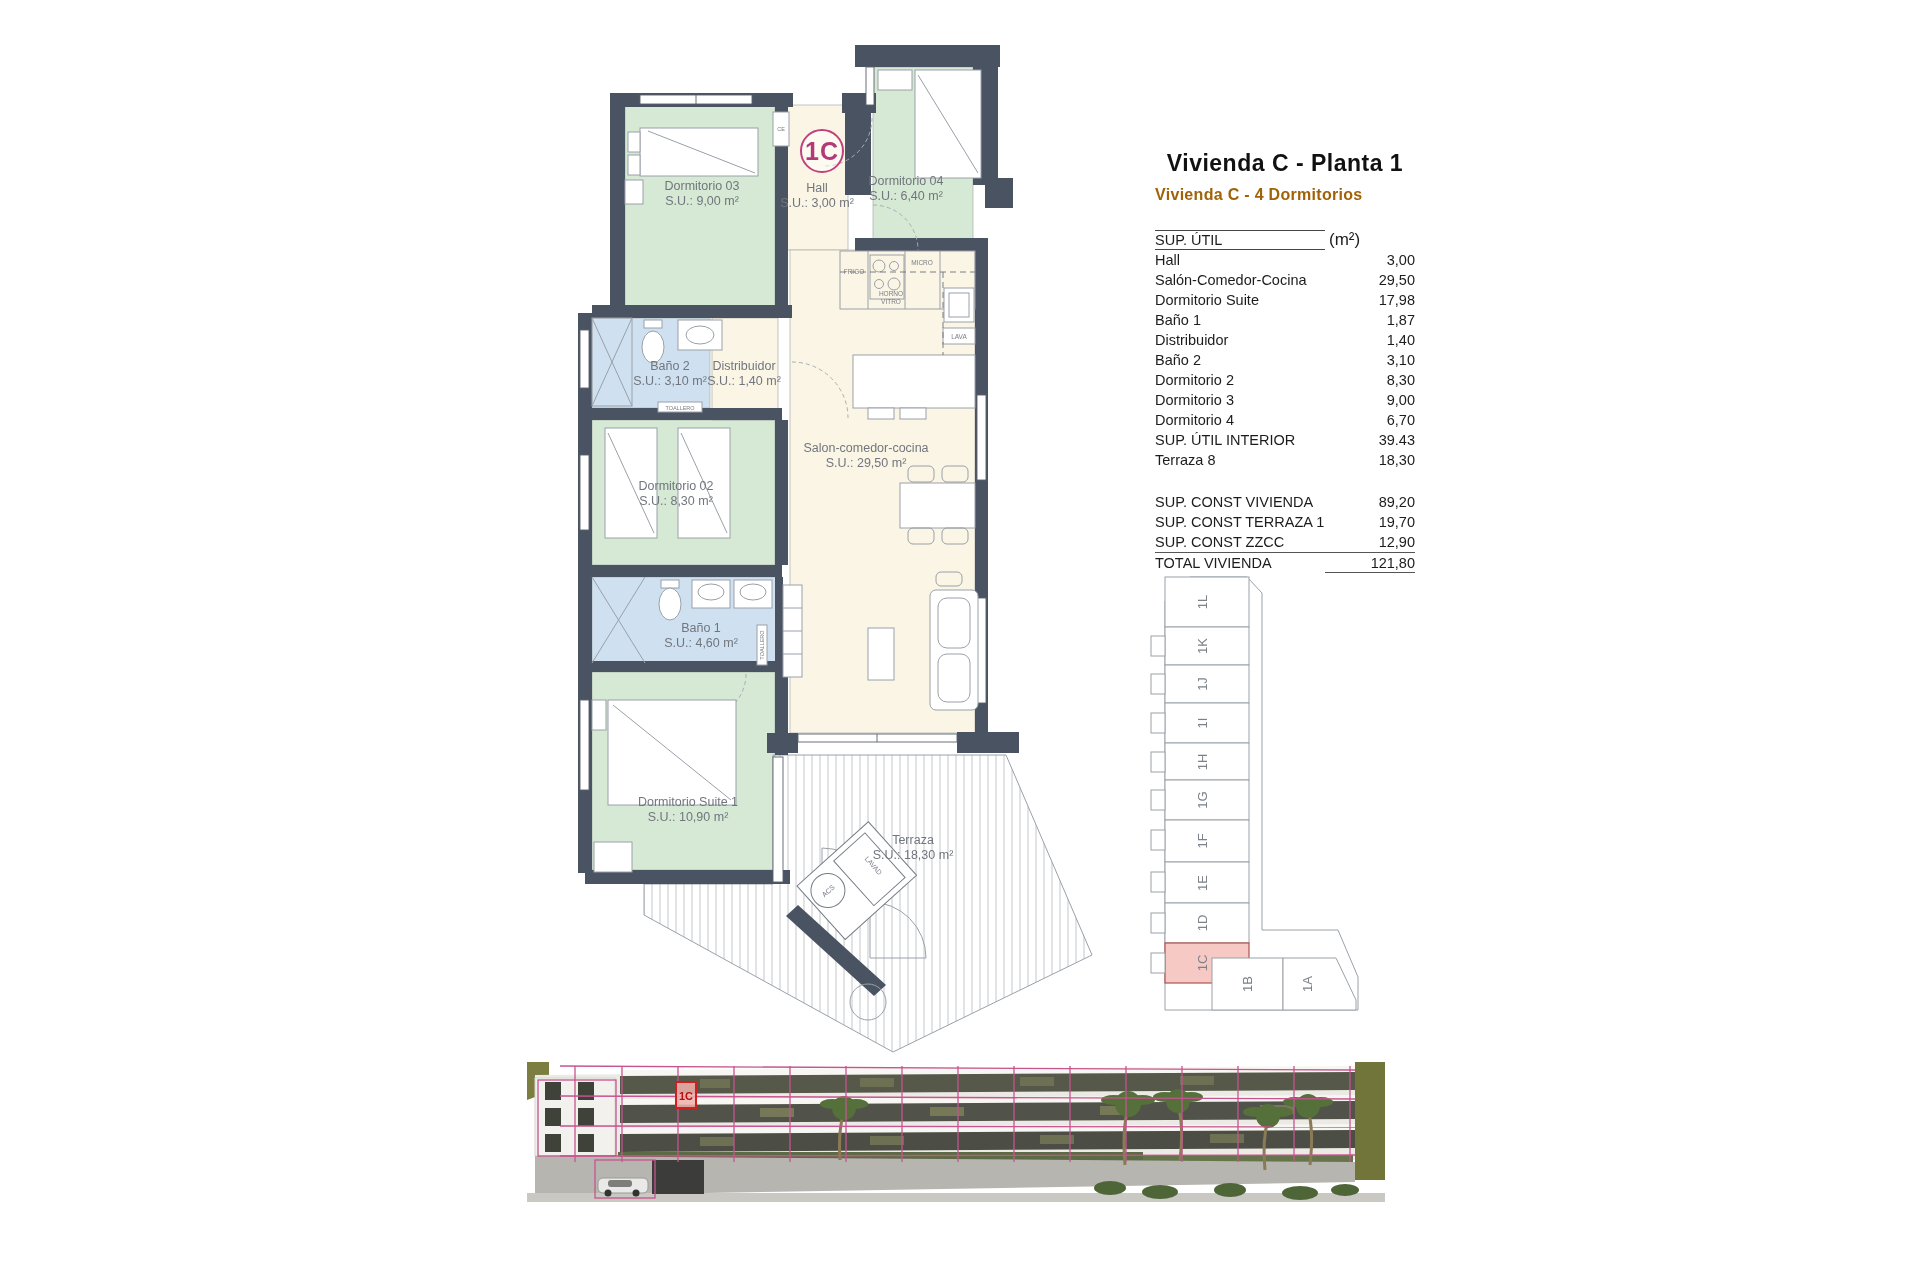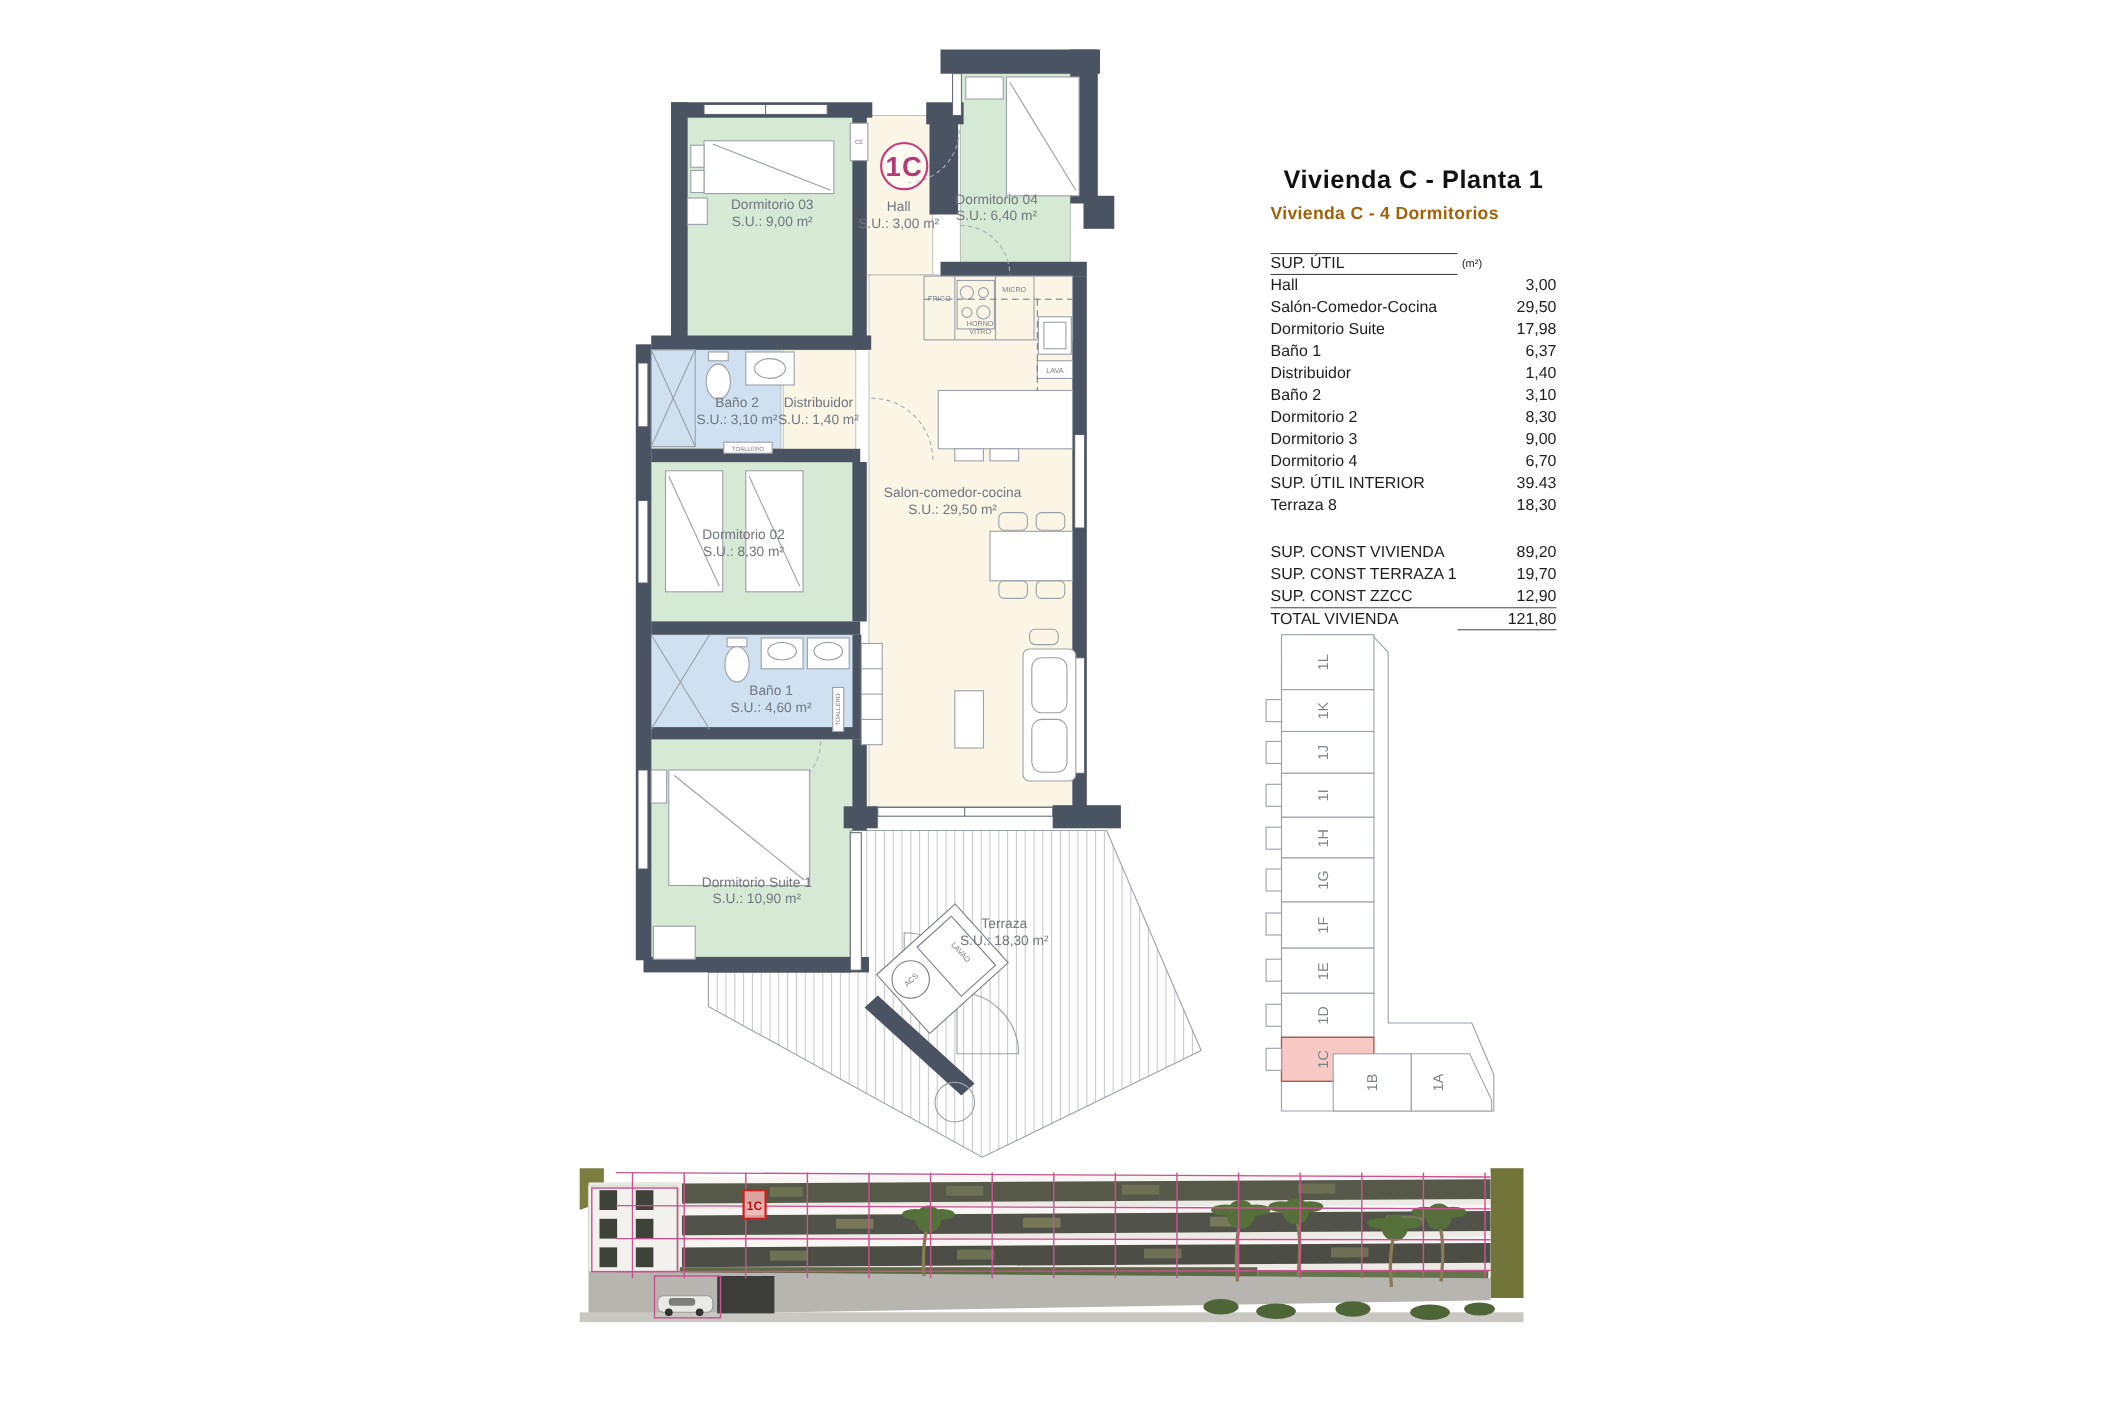--- a/index.html
+++ b/index.html
@@ -6,21 +6,21 @@
   .page{position:relative;width:1920px;height:1280px;background:#ffffff;
         font-family:"Liberation Sans", sans-serif;color:#222;overflow:hidden;}
   .plan-svg{position:absolute;left:0;top:0;}
   
   .info{position:absolute;left:1155px;top:150px;width:260px;}
   .info-title{font-size:23px;font-weight:bold;text-align:center;color:#111;letter-spacing:.5px;}
   .info-sub{font-size:16px;font-weight:bold;color:#a16207;margin-top:9px;letter-spacing:.3px;}
   .tbl{margin-top:26px;font-size:14.5px;color:#1c1c1c;}
   .tbl-head{display:flex;align-items:center;height:20px;}
   .tbl-head .hl{width:170px;border-top:1px solid #444;border-bottom:1px solid #444;padding:1px 0;}
-  .tbl-head .hu{margin-left:4px;font-size:10px;}
+  .tbl-head .hu{margin-left:4px;font-size:17px;}
   .trow{display:flex;justify-content:space-between;height:19px;line-height:19px;margin-top:1px;}
   .trow .v{text-align:right;}
   .totals{margin-top:22px;}
   .xrow{display:flex;height:20px;line-height:20px;}
   .xrow .xl{width:170px;text-align:left;}
   .xrow .xv{flex:1;text-align:right;}
   .xrow.total{border-top:1px solid #555;}
   .xrow.total .xv{border-bottom:1px solid #555;}
 </style>
 </head>
@@ -44,21 +44,21 @@
       <div class="trow">
           <span>Salón-Comedor-Cocina</span>
           <span class="v">29,50</span>
         </div>
       <div class="trow">
           <span>Dormitorio Suite</span>
           <span class="v">17,98</span>
         </div>
       <div class="trow">
           <span>Baño 1</span>
-          <span class="v">6,37</span>
+          <span class="v">1,87</span>
         </div>
       <div class="trow">
           <span>Distribuidor</span>
           <span class="v">1,40</span>
         </div>
       <div class="trow">
           <span>Baño 2</span>
           <span class="v">3,10</span>
         </div>
       <div class="trow">

